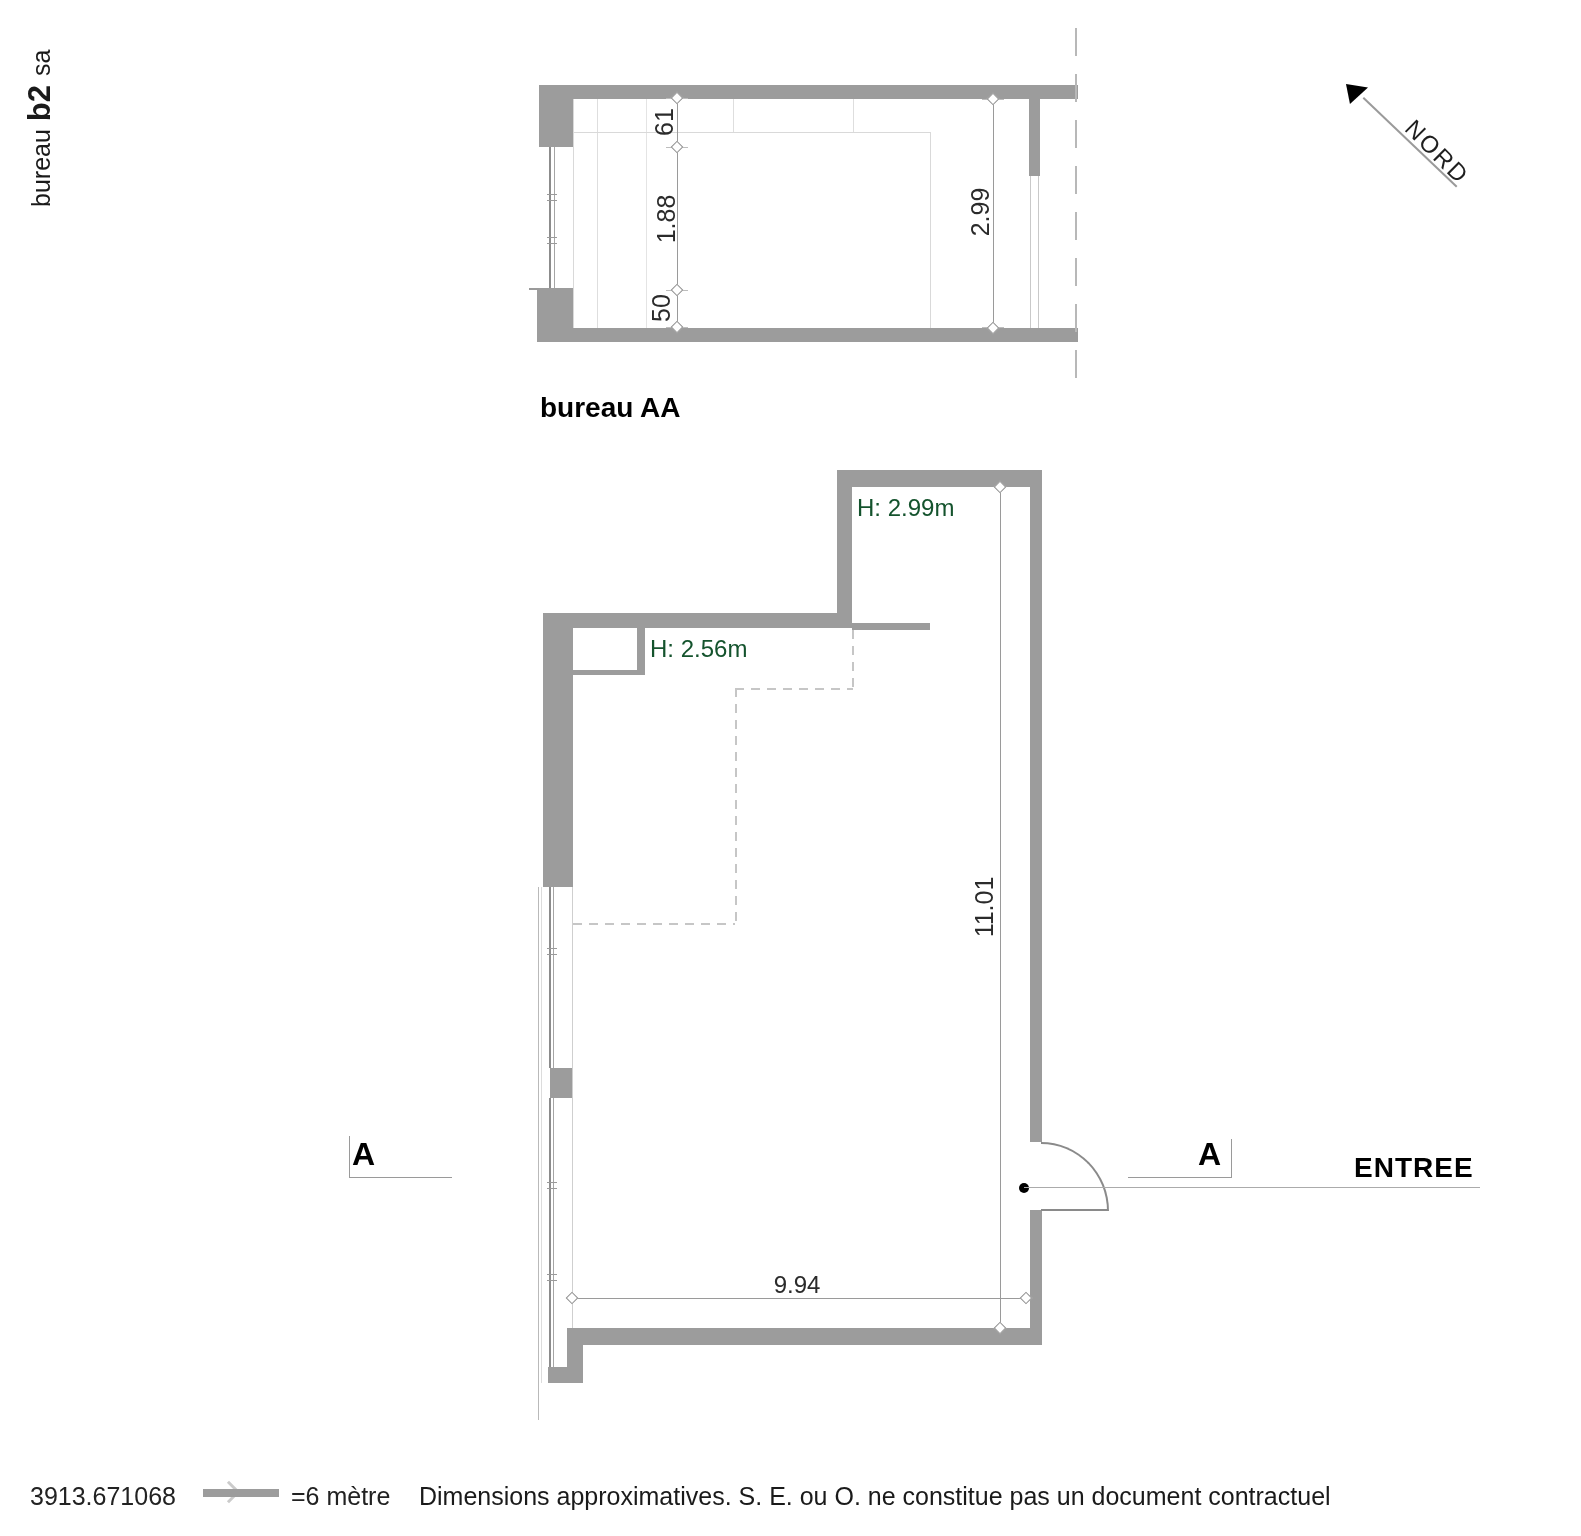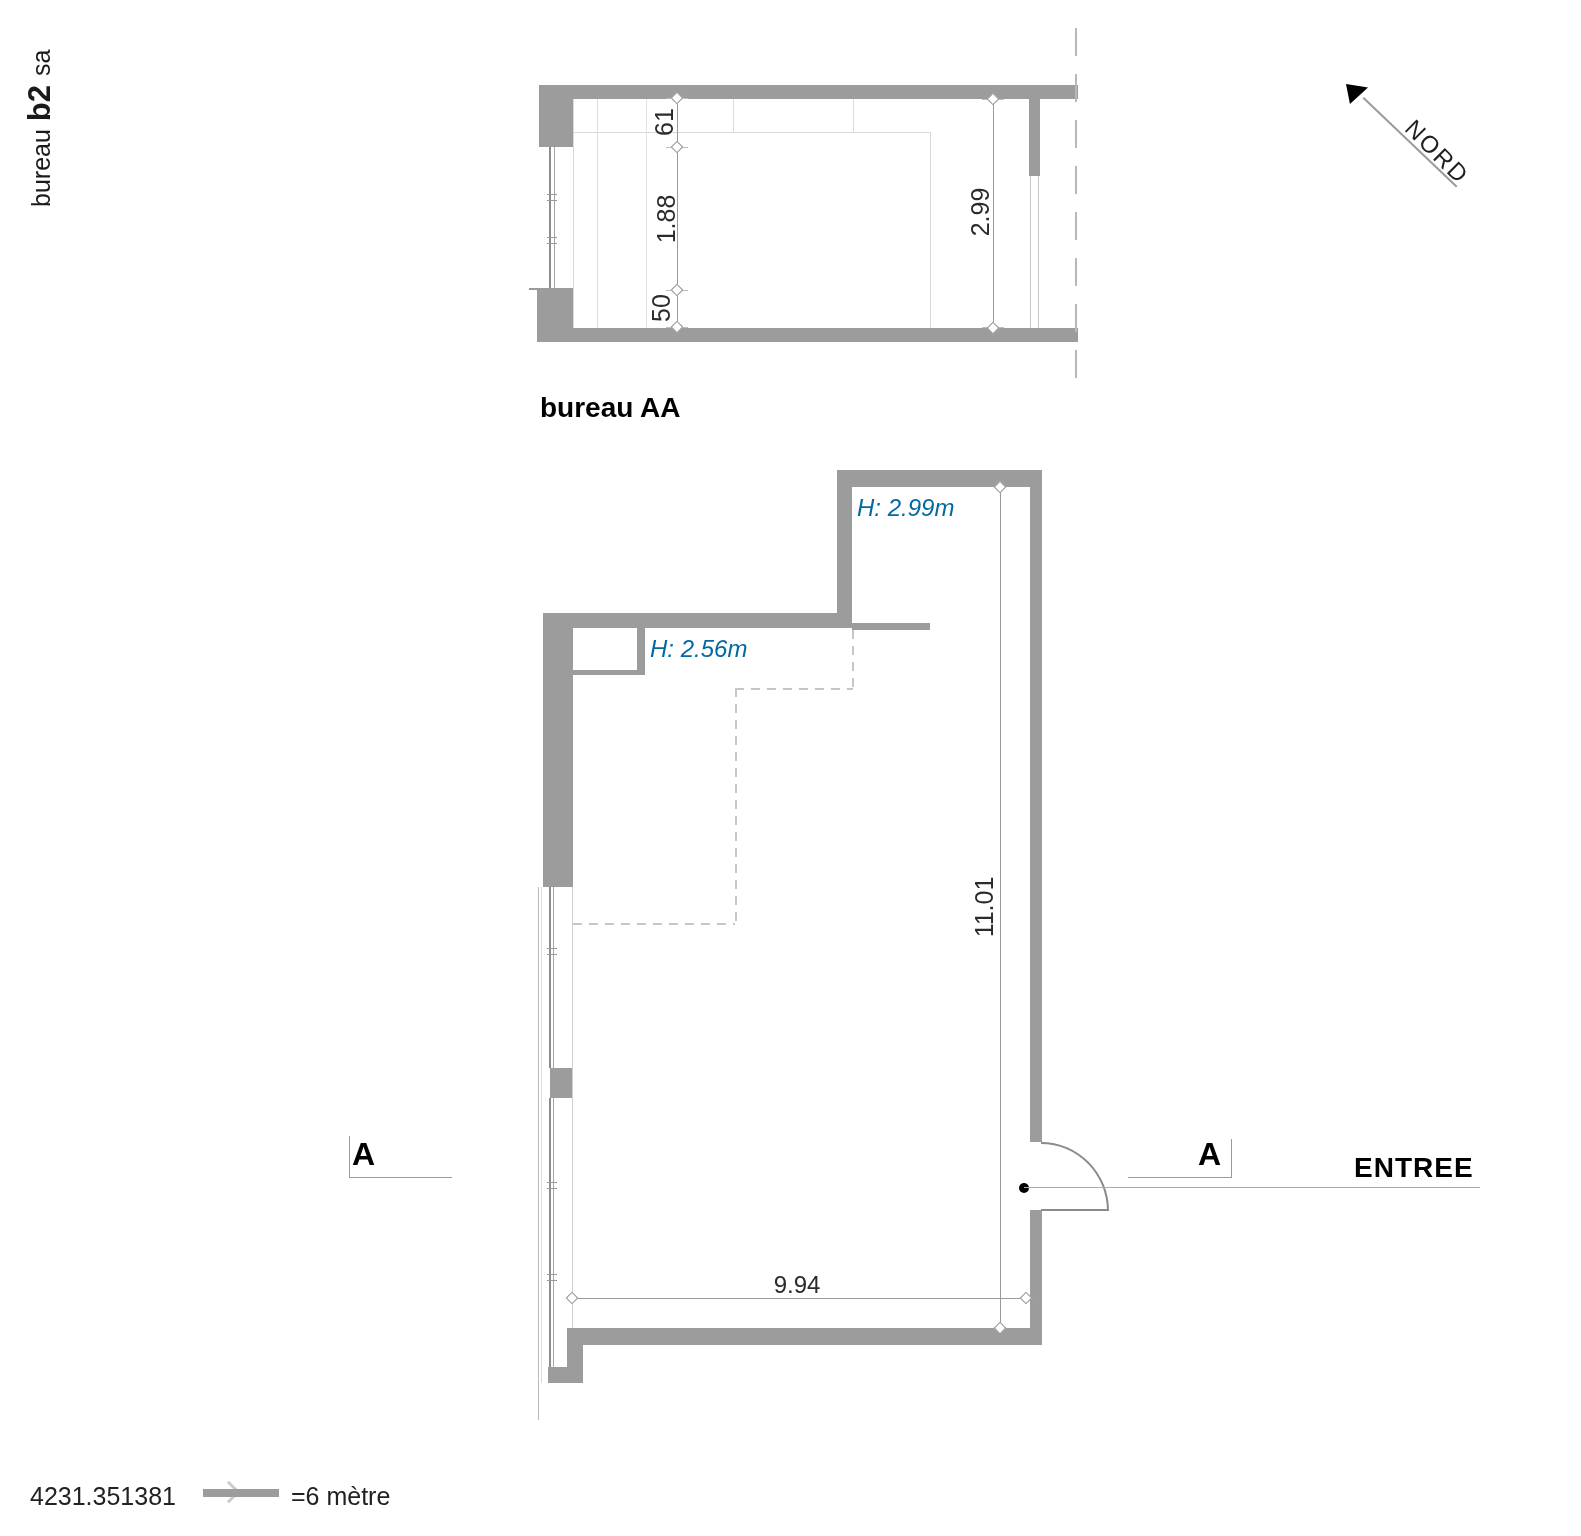--- a/index.html
+++ b/index.html
@@ -8,21 +8,21 @@
   .abs{position:absolute;}
   .wall{position:absolute;background:#9c9c9c;}
   .ln{position:absolute;background:#9a9a9a;}
   .lt{position:absolute;background:#d9d9d9;}
   .white{position:absolute;background:#ffffff;}
   .dia{position:absolute;width:7px;height:7px;border:1px solid #8f8f8f;background:#fff;
        transform:translate(-50%,-50%) rotate(45deg);}
   .tick{position:absolute;height:1px;width:22px;background:#bdbdbd;transform:translate(-50%,0);}
   .dimv{position:absolute;transform:translate(-50%,-50%) rotate(-90deg);font-size:25px;color:#2b2b2b;white-space:nowrap;}
   .dimh{position:absolute;font-size:24px;color:#2b2b2b;white-space:nowrap;}
-  .hlabel{position:absolute;font-size:24px;color:#0369a1;white-space:nowrap;font-style:italic;}
+  .hlabel{position:absolute;font-size:24px;color:#14532d;white-space:nowrap;}
   .big{position:absolute;font-weight:bold;font-size:32px;color:#000;}
   .dash-v{position:absolute;width:2px;background:repeating-linear-gradient(180deg,#c6c6c6 0 9px,transparent 9px 16px);}
   .dash-h{position:absolute;height:2px;background:repeating-linear-gradient(90deg,#c6c6c6 0 9px,transparent 9px 16px);}
   .axis-v{position:absolute;width:2px;background:repeating-linear-gradient(180deg,#b8b8b8 0 28px,transparent 28px 46px);}
   .ftxt{position:absolute;font-size:25px;color:#222;white-space:nowrap;}
 </style>
 </head>
 <body>
 
 <div id="canvas">
@@ -138,18 +138,19 @@
 
   <div class="big" style="left:352px;top:1136px;">A</div>
   <div class="ln" style="left:349px;top:1136px;width:1px;height:42px;"></div>
   <div class="ln" style="left:349px;top:1177px;width:103px;height:1px;"></div>
   <div class="big" style="left:1198px;top:1136px;">A</div>
   <div class="ln" style="left:1231px;top:1139px;width:1px;height:39px;"></div>
   <div class="ln" style="left:1128px;top:1177px;width:104px;height:1px;"></div>
 
   <div class="abs" style="left:1354px;top:1152px;font-size:28px;font-weight:bold;letter-spacing:1px;color:#000;">ENTREE</div>
 
-  <div class="ftxt" style="left:30px;top:1482px;">4231.351381</div>
+  <div class="ftxt" style="left:30px;top:1482px;">3913.671068</div>
   <div class="abs" style="left:221px;top:1484px;width:13px;height:13px;border-top:3px solid #cbcbcb;border-right:3px solid #cbcbcb;transform:rotate(45deg);"></div>
   <div class="abs" style="left:203px;top:1489px;width:76px;height:8px;background:#9c9c9c;"></div>
   <div class="ftxt" style="left:291px;top:1482px;">=6 mètre</div>
+  <div class="ftxt" style="left:419px;top:1482px;color:#1a1a1a;">Dimensions approximatives. S. E. ou O. ne constitue pas un document contractuel</div>
 
 </div>
 
 </body></html>

